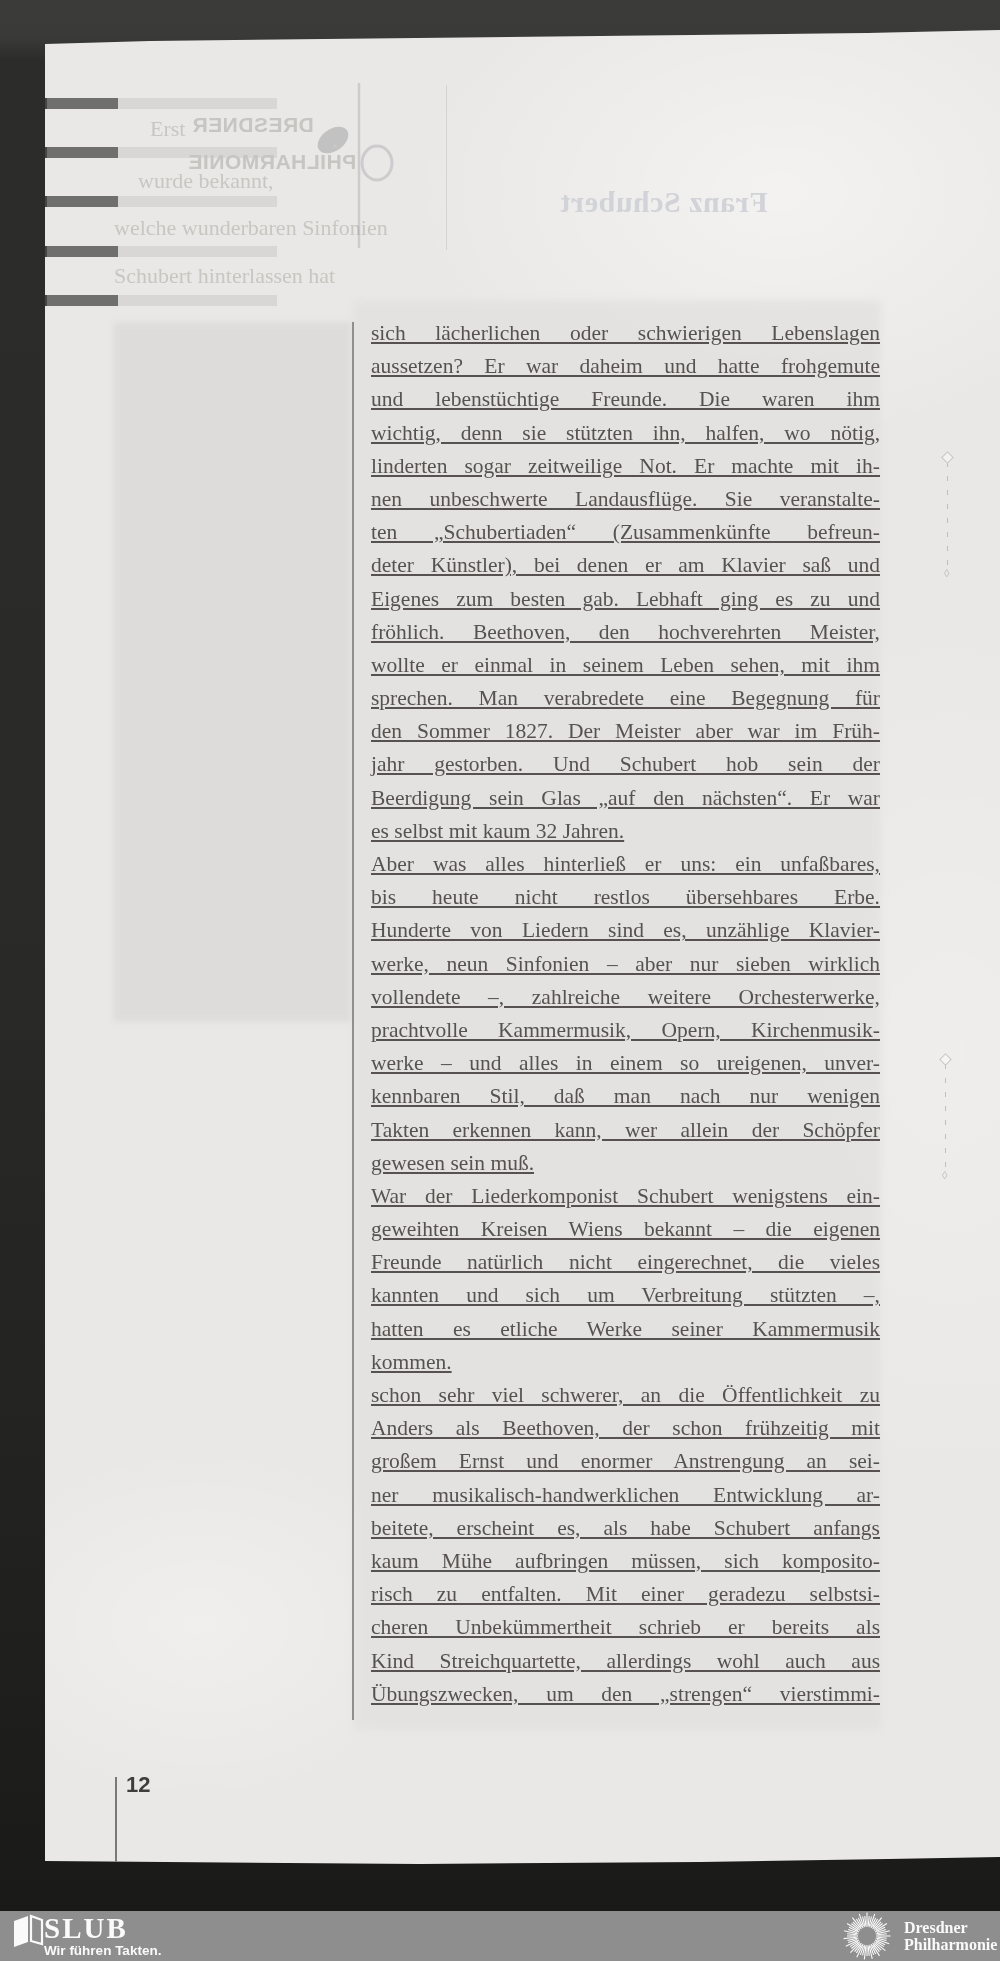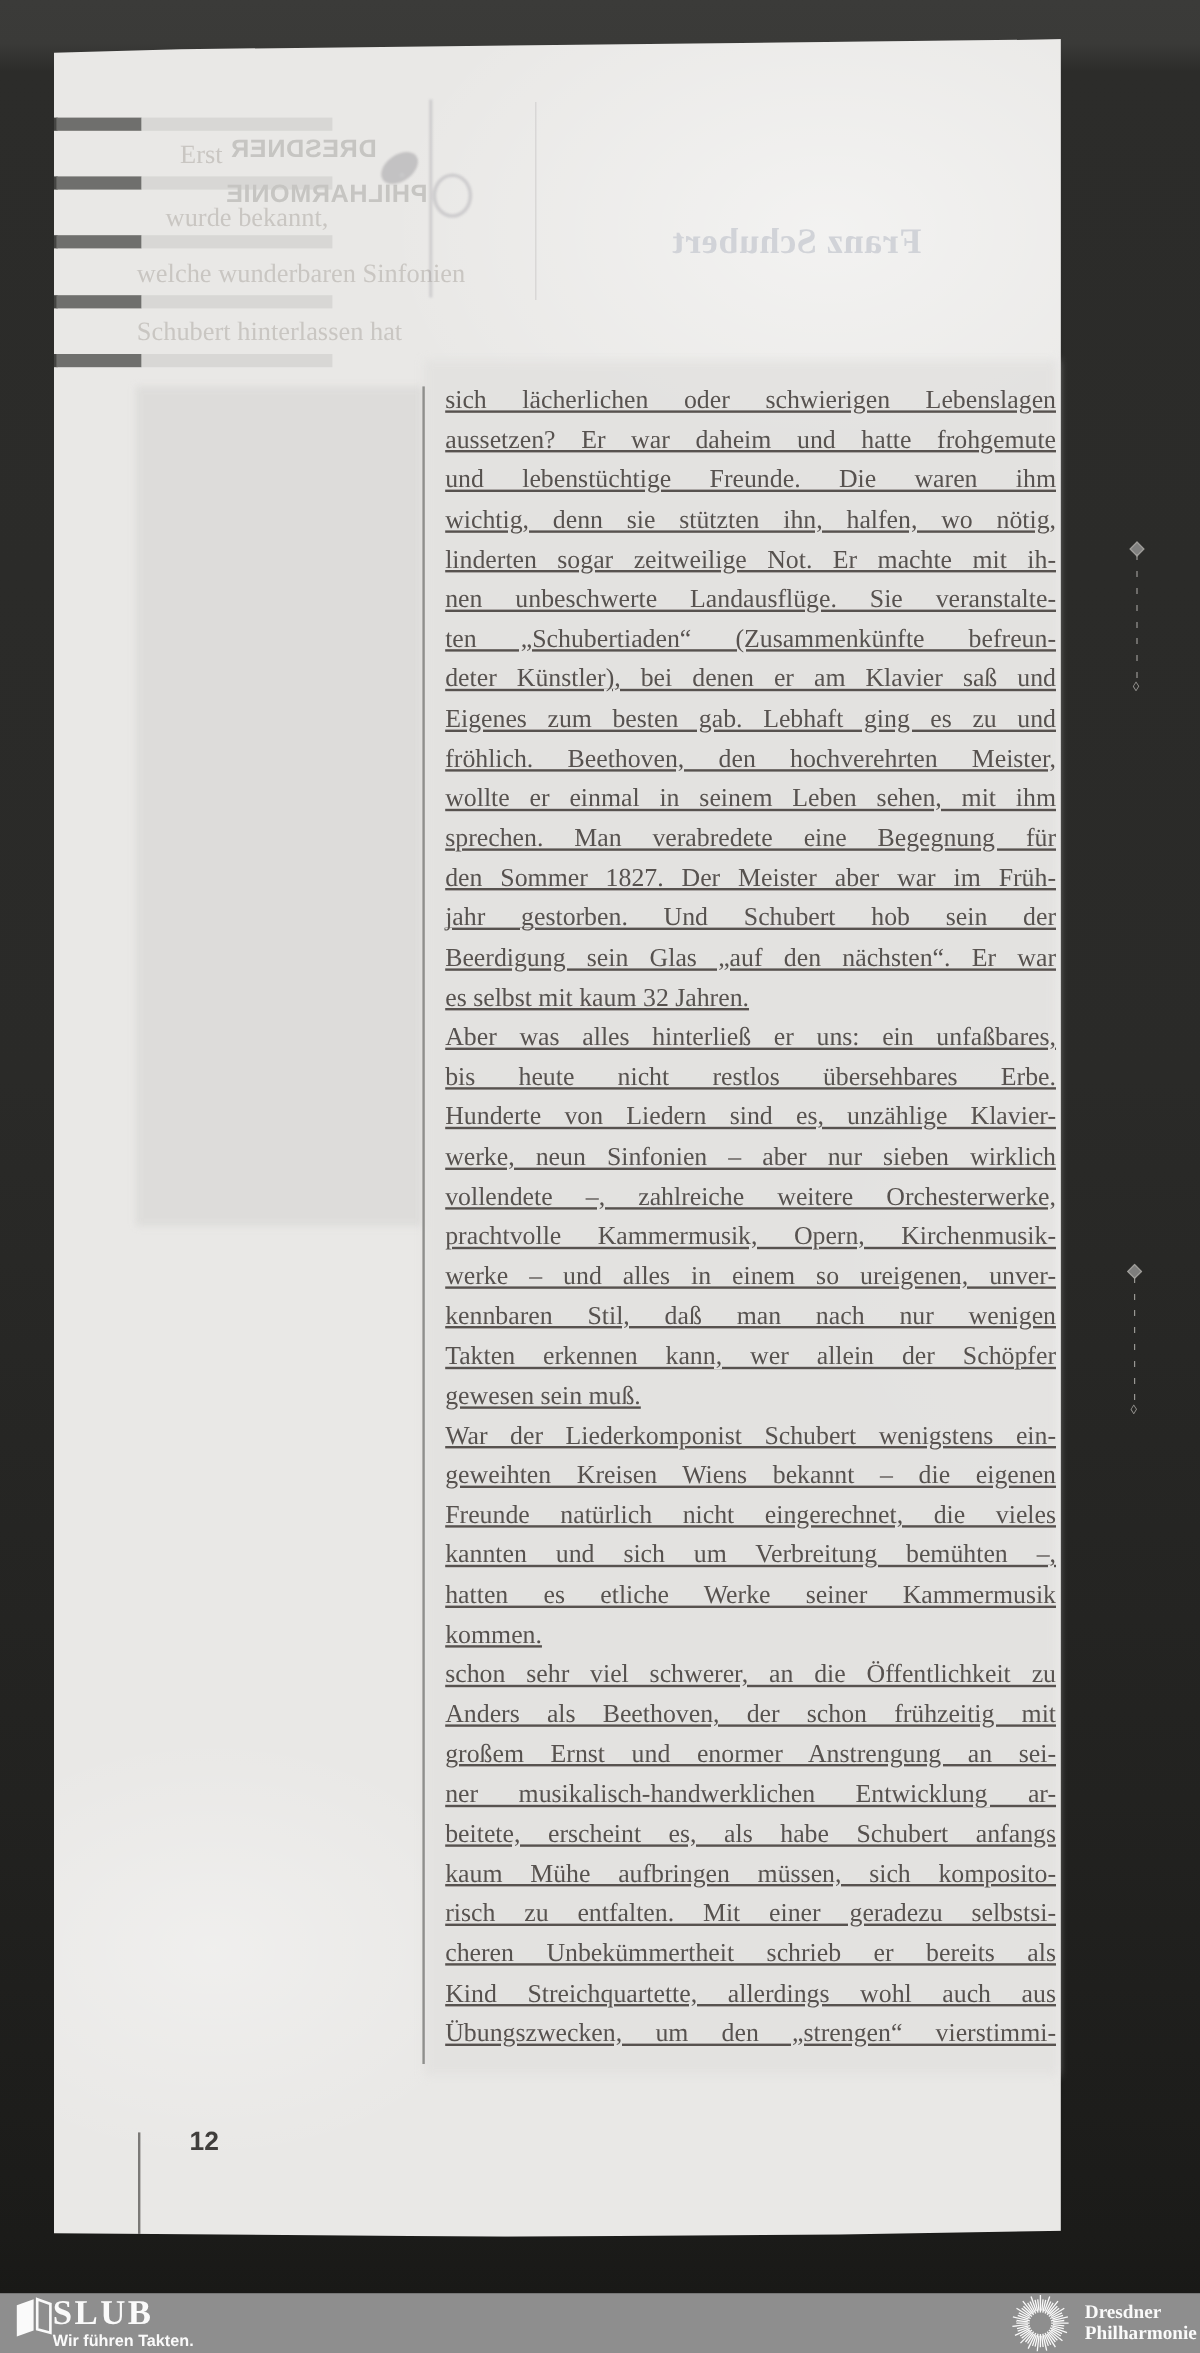--- a/index.html
+++ b/index.html
@@ -1,20 +1,20 @@
 <!DOCTYPE html>
 <html><head>
 <meta charset="utf-8">
 <style>
   html,body{margin:0;padding:0;background:#101010;}
   .stage{position:relative;width:1000px;height:1961px;overflow:hidden;
     background:linear-gradient(180deg,#3b3b39 0px,#3a3a38 36px,#2c2c2a 60px,#2a2a28 900px,#222220 1500px,#1b1b19 1863px,#191917 1911px);
     font-family:"Liberation Serif",serif;}
   
-  .paper{position:absolute;left:0;top:0;width:884px;height:1911px;
+  .paper{position:absolute;left:0;top:0;width:1000px;height:1911px;
     background:
       radial-gradient(ellipse 620px 420px at 78% 10%, rgba(255,255,255,.45) 0%, rgba(255,255,255,0) 60%),
       radial-gradient(ellipse 500px 700px at 95% 55%, rgba(255,255,255,.25) 0%, rgba(255,255,255,0) 65%),
       radial-gradient(ellipse 420px 300px at 20% 85%, rgba(255,255,255,.3) 0%, rgba(255,255,255,0) 60%),
       linear-gradient(90deg,#e2e1df 0px,#e9e8e6 30px,#e9e8e6 100%);
     clip-path:polygon(45px 44px,150px 41px,600px 36px,868px 33px,1000px 30px,
                       1000px 1857px,888px 1859px,700px 1862px,420px 1864px,45px 1861px);
     box-shadow:inset 16px 0 20px -14px rgba(0,0,0,.35);}
   .abs{position:absolute;}
   
@@ -34,21 +34,21 @@
   .body-text{position:absolute;left:371px;top:317px;width:509px;
     font-size:21.5px;line-height:33.2px;color:#57524f;}
   .tline{text-align:justify;text-align-last:justify;height:33.2px;overflow:visible;text-decoration:underline;}
   .plast{text-align-last:left;}
   
   .crease{position:absolute;width:12px;opacity:.8;}
   .crease .dia{width:7px;height:7px;border:1px solid #bdbbb7;transform:rotate(45deg);margin-left:1px;background:rgba(255,255,255,.5);}
   .crease .dash{width:1px;margin-left:5px;background:repeating-linear-gradient(180deg,#b5b3af 0 5px,transparent 5px 14px);}
   .crease .hook{font-size:11px;color:#b2b0ac;margin-left:2px;}
   
-  .pgnum{position:absolute;font-family:"Liberation Sans",sans-serif;font-weight:bold;font-size:22px;color:#403e3c;margin-left:32px;}
+  .pgnum{position:absolute;font-family:"Liberation Sans",sans-serif;font-weight:bold;font-size:22px;color:#403e3c;}
   .pgrule{position:absolute;width:2px;background:#7b7977;}
   
   .footer{position:absolute;left:0;top:1911px;width:1000px;height:50px;background:#8e8e8e;}
   .slub-group{position:absolute;left:12px;top:3px;display:flex;}
   .slub-text{}
   .slub-name{font-family:"Liberation Serif",serif;font-weight:bold;font-size:29px;line-height:28px;color:#fafafa;letter-spacing:2px;}
   .slub-tag{font-family:"Liberation Sans",sans-serif;font-weight:bold;font-size:13.5px;color:#fafafa;margin-top:1px;}
   .phil-group{position:absolute;left:842px;top:0;display:flex;align-items:center;height:50px;}
   .phil-text{margin-left:12px;font-family:"Liberation Serif",serif;font-weight:bold;font-size:16px;line-height:17px;color:#fafafa;}
   .noevents *{pointer-events:none;}
@@ -125,21 +125,21 @@
         <div class="tline">werke, neun Sinfonien – aber nur sieben wirklich</div>
         <div class="tline">vollendete –, zahlreiche weitere Orchesterwerke,</div>
         <div class="tline">prachtvolle Kammermusik, Opern, Kirchenmusik-</div>
         <div class="tline">werke – und alles in einem so ureigenen, unver-</div>
         <div class="tline">kennbaren Stil, daß man nach nur wenigen</div>
         <div class="tline">Takten erkennen kann, wer allein der Schöpfer</div>
         <div class="tline plast">gewesen sein muß.</div>
         <div class="tline">War der Liederkomponist Schubert wenigstens ein-</div>
         <div class="tline">geweihten Kreisen Wiens bekannt – die eigenen</div>
         <div class="tline">Freunde natürlich nicht eingerechnet, die vieles</div>
-        <div class="tline">kannten und sich um Verbreitung bemühten –,</div>
+        <div class="tline">kannten und sich um Verbreitung stützten –,</div>
         <div class="tline">hatten es etliche Werke seiner Kammermusik</div>
         <div class="tline plast">kommen.</div>
         <div class="tline">schon sehr viel schwerer, an die Öffentlichkeit zu</div>
         <div class="tline">Anders als Beethoven, der schon frühzeitig mit</div>
         <div class="tline">großem Ernst und enormer Anstrengung an sei-</div>
         <div class="tline">ner musikalisch-handwerklichen Entwicklung ar-</div>
         <div class="tline">beitete, erscheint es, als habe Schubert anfangs</div>
         <div class="tline">kaum Mühe aufbringen müssen, sich komposito-</div>
         <div class="tline">risch zu entfalten. Mit einer geradezu selbstsi-</div>
         <div class="tline">cheren Unbekümmertheit schrieb er bereits als</div>

